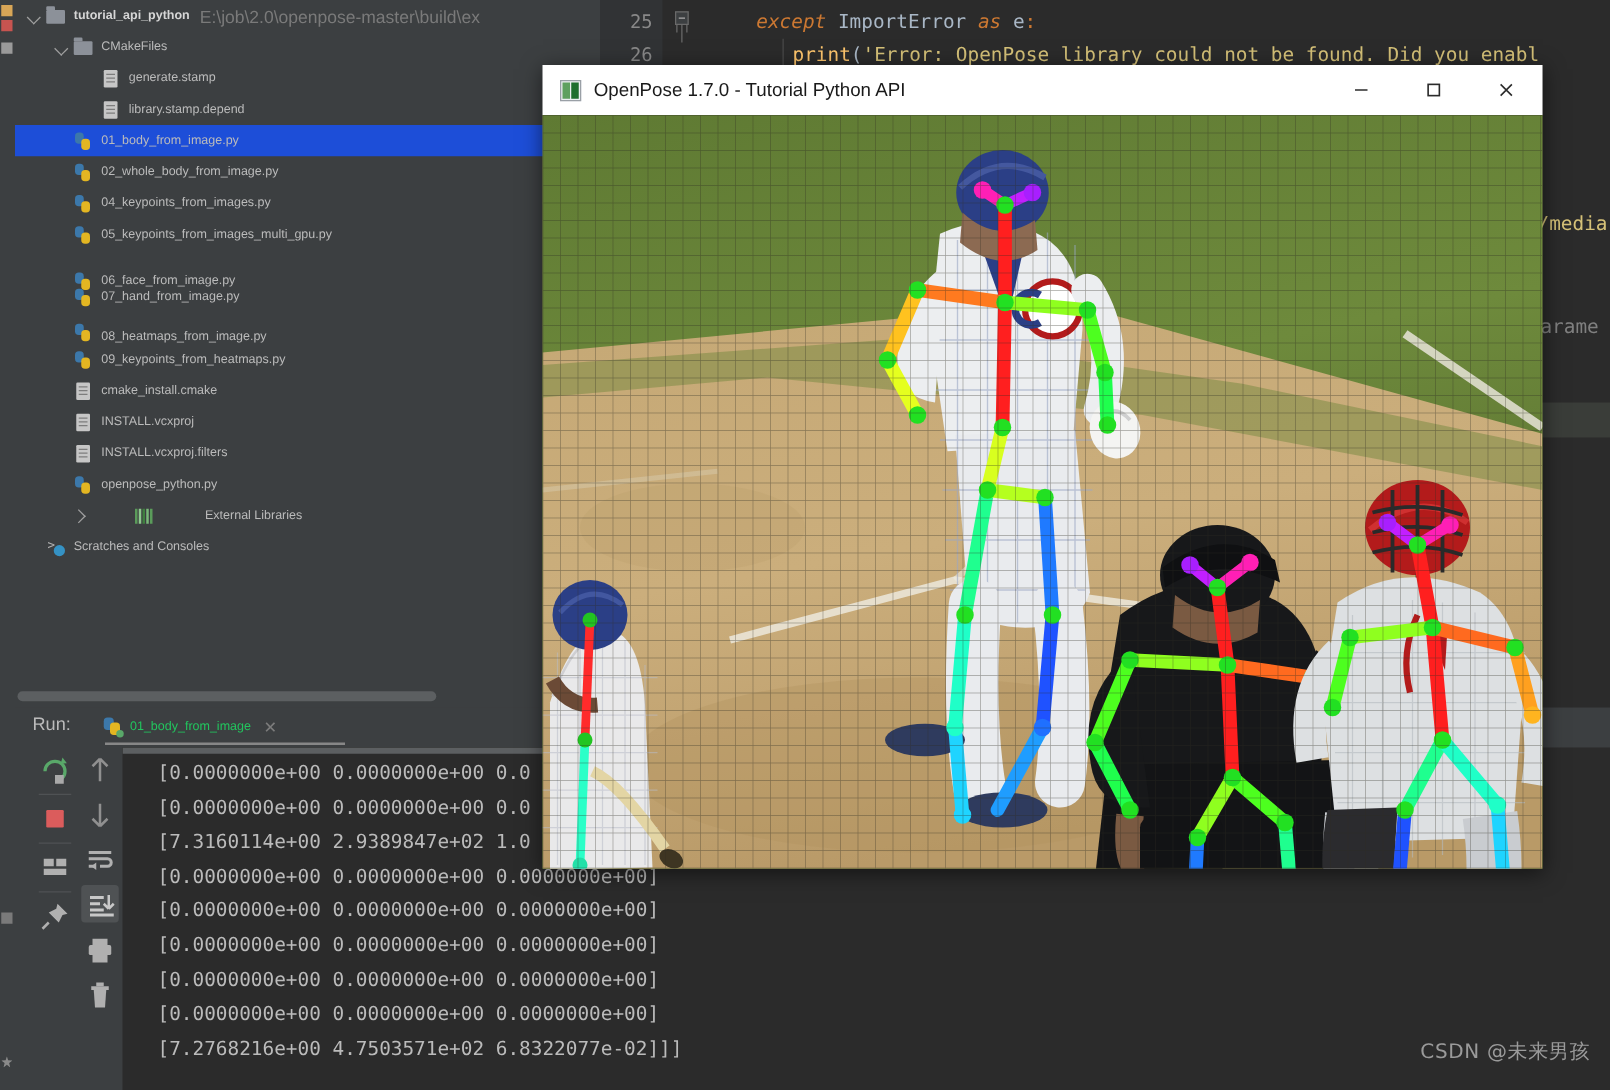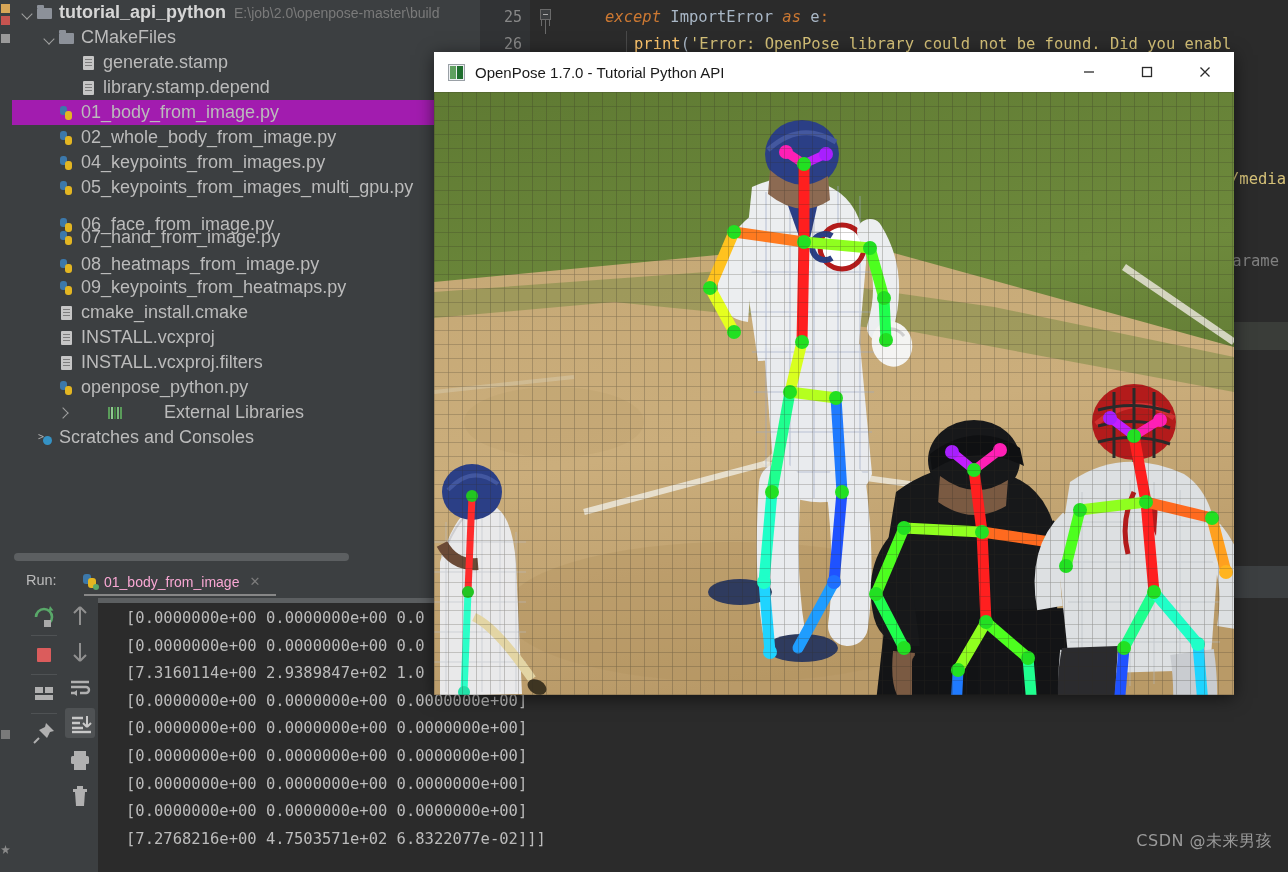--- a/index.html
+++ b/index.html
@@ -76,21 +76,21 @@
     text-align: center;
   }
   .project-tree {
     position: absolute; left: 12px; top: 0; width: 428px; height: 552px;
     background: #3c3f41; overflow: hidden;
   }
   .tree-row {
     position: absolute; left: 0; width: 428px; height: 25px;
     display: flex; align-items: center; white-space: nowrap;
   }
-  .tree-row.selected { background: #a21caf; }
+  .tree-row.selected { background: #1d4ed8; }
   .twisty {
     width: 16px; height: 16px; flex: 0 0 16px; position: relative;
   }
   .twisty.down::after {
     content: ""; position: absolute; left: 3px; top: 5px;
     width: 7px; height: 7px;
     border-right: 1.6px solid #a0a0a0; border-bottom: 1.6px solid #a0a0a0;
     transform: rotate(45deg);
   }
   .twisty.right::after {
@@ -133,21 +133,21 @@
     position: absolute; left: 2px; top: 2px; width: 14px; height: 14px;
   }
   .ic-scratch .sc {
     position: absolute; left: 0; top: 0; font-size: 10px; color: #b0b0b0;
     font-family: "DejaVu Sans Mono", monospace;
   }
   .ic-scratch .clock {
     position: absolute; left: 5px; top: 5px; width: 9px; height: 9px;
     border-radius: 50%; background: #3592c4;
   }
-  .tree-label { font-size: 18px; color: #bbbbbb; }
+  .tree-label { font-size: 10px; color: #bbbbbb; }
   .tree-label.bold { font-weight: bold; color: #d6d6d6; }
   .tree-path { font-size: 14px; color: #7a7a7a; margin-left: 8px; }
 
   .tree-hscroll {
     position: absolute; left: 14px; top: 553px; width: 335px; height: 8px;
     background: #5c5f61; border-radius: 4px;
   }
 
   
   .run-panel {
@@ -164,21 +164,21 @@
     position: absolute; left: 70px; top: 3px; height: 25px;
     display: flex; align-items: center;
   }
   .run-tab-icon { width: 18px; height: 18px; position: relative; margin-right: 4px; }
   .run-tab-icon .pb { position: absolute; left: 1px; top: 1px; width: 8px; height: 10px;
     background: #3c78aa; border-radius: 3px; }
   .run-tab-icon .py2 { position: absolute; left: 6px; top: 5px; width: 8px; height: 10px;
     background: #e3b622; border-radius: 3px; }
   .run-tab-icon .dot { position: absolute; left: 11px; top: 11px; width: 6px; height: 6px;
     background: #59a869; border-radius: 50%; }
-  .run-tab-label { font-size: 14px; color: #f9a8d4; }
+  .run-tab-label { font-size: 10px; color: #22c55e; }
   .run-tab-close {
     margin-left: 10px; font-size: 13px; color: #7c7c7c; cursor: pointer;
   }
   .run-tab-underline {
     position: absolute; left: 72px; top: 28px; width: 192px; height: 2px;
     background: #878787;
   }
 
   .run-toolbar-a {
     position: absolute; left: 14px; top: 32px; width: 36px; height: 240px;

